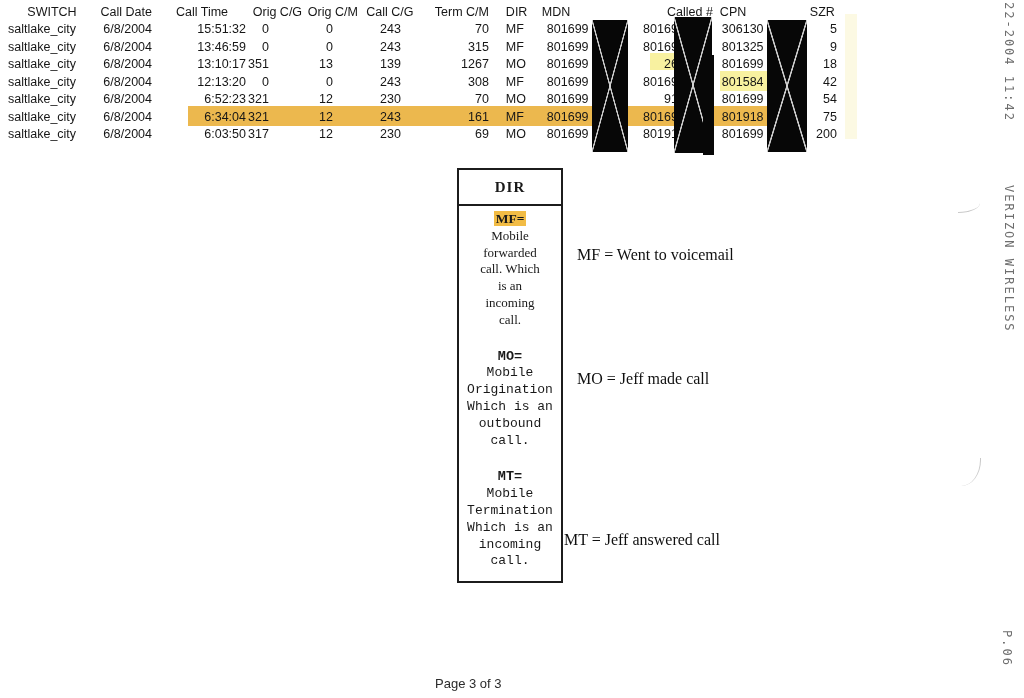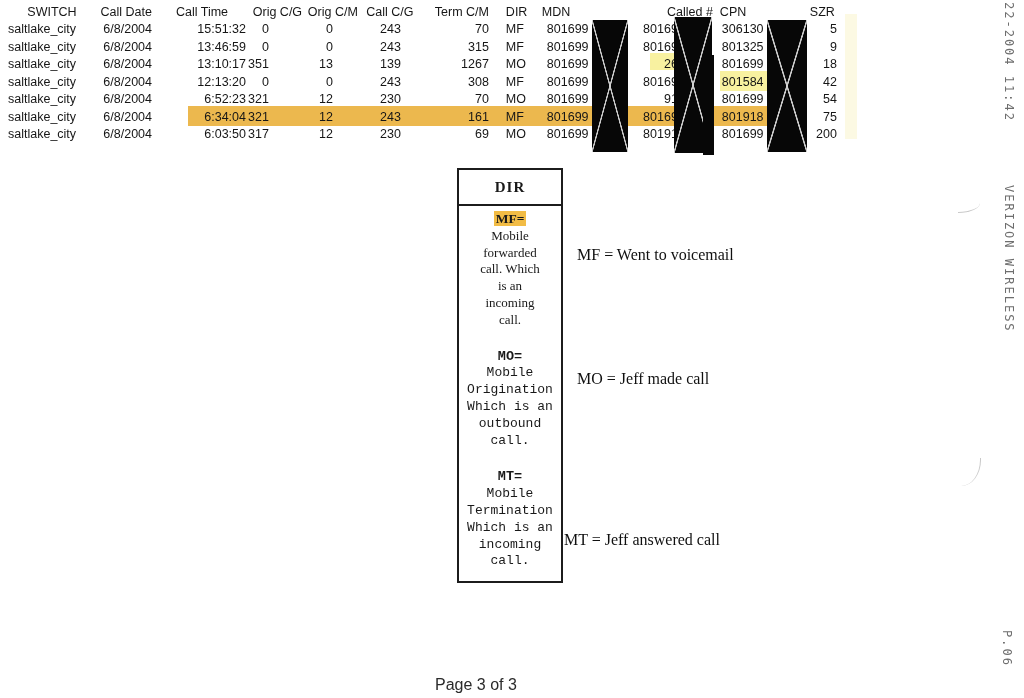--- a/index.html
+++ b/index.html
@@ -81,21 +81,21 @@
     position:absolute;z-index:2;font-family:"Liberation Serif",serif;
     font-size:16px;color:#101010;white-space:nowrap;
   }
   #annotation-mf{left:577px;top:246px;}
   #annotation-mo{left:577px;top:370px;}
   #annotation-mt{left:564px;top:495px;margin-top:36px;}
 
   
   #page-footer{
     position:absolute;left:435px;top:676px;z-index:2;
-    font-size:16px;color:#2b2b2b;
+    font-size:13px;color:#2b2b2b;
   }
 
   
   .fax-text{
     position:absolute;z-index:2;white-space:nowrap;
     font-family:"DejaVu Sans Mono",monospace;font-size:12px;letter-spacing:2px;
     color:#6e6e6e;transform:rotate(90deg);transform-origin:left top;
   }
   #fax-datetime{left:1016px;top:2px;}
   #fax-sender{left:1016px;top:185px;}

